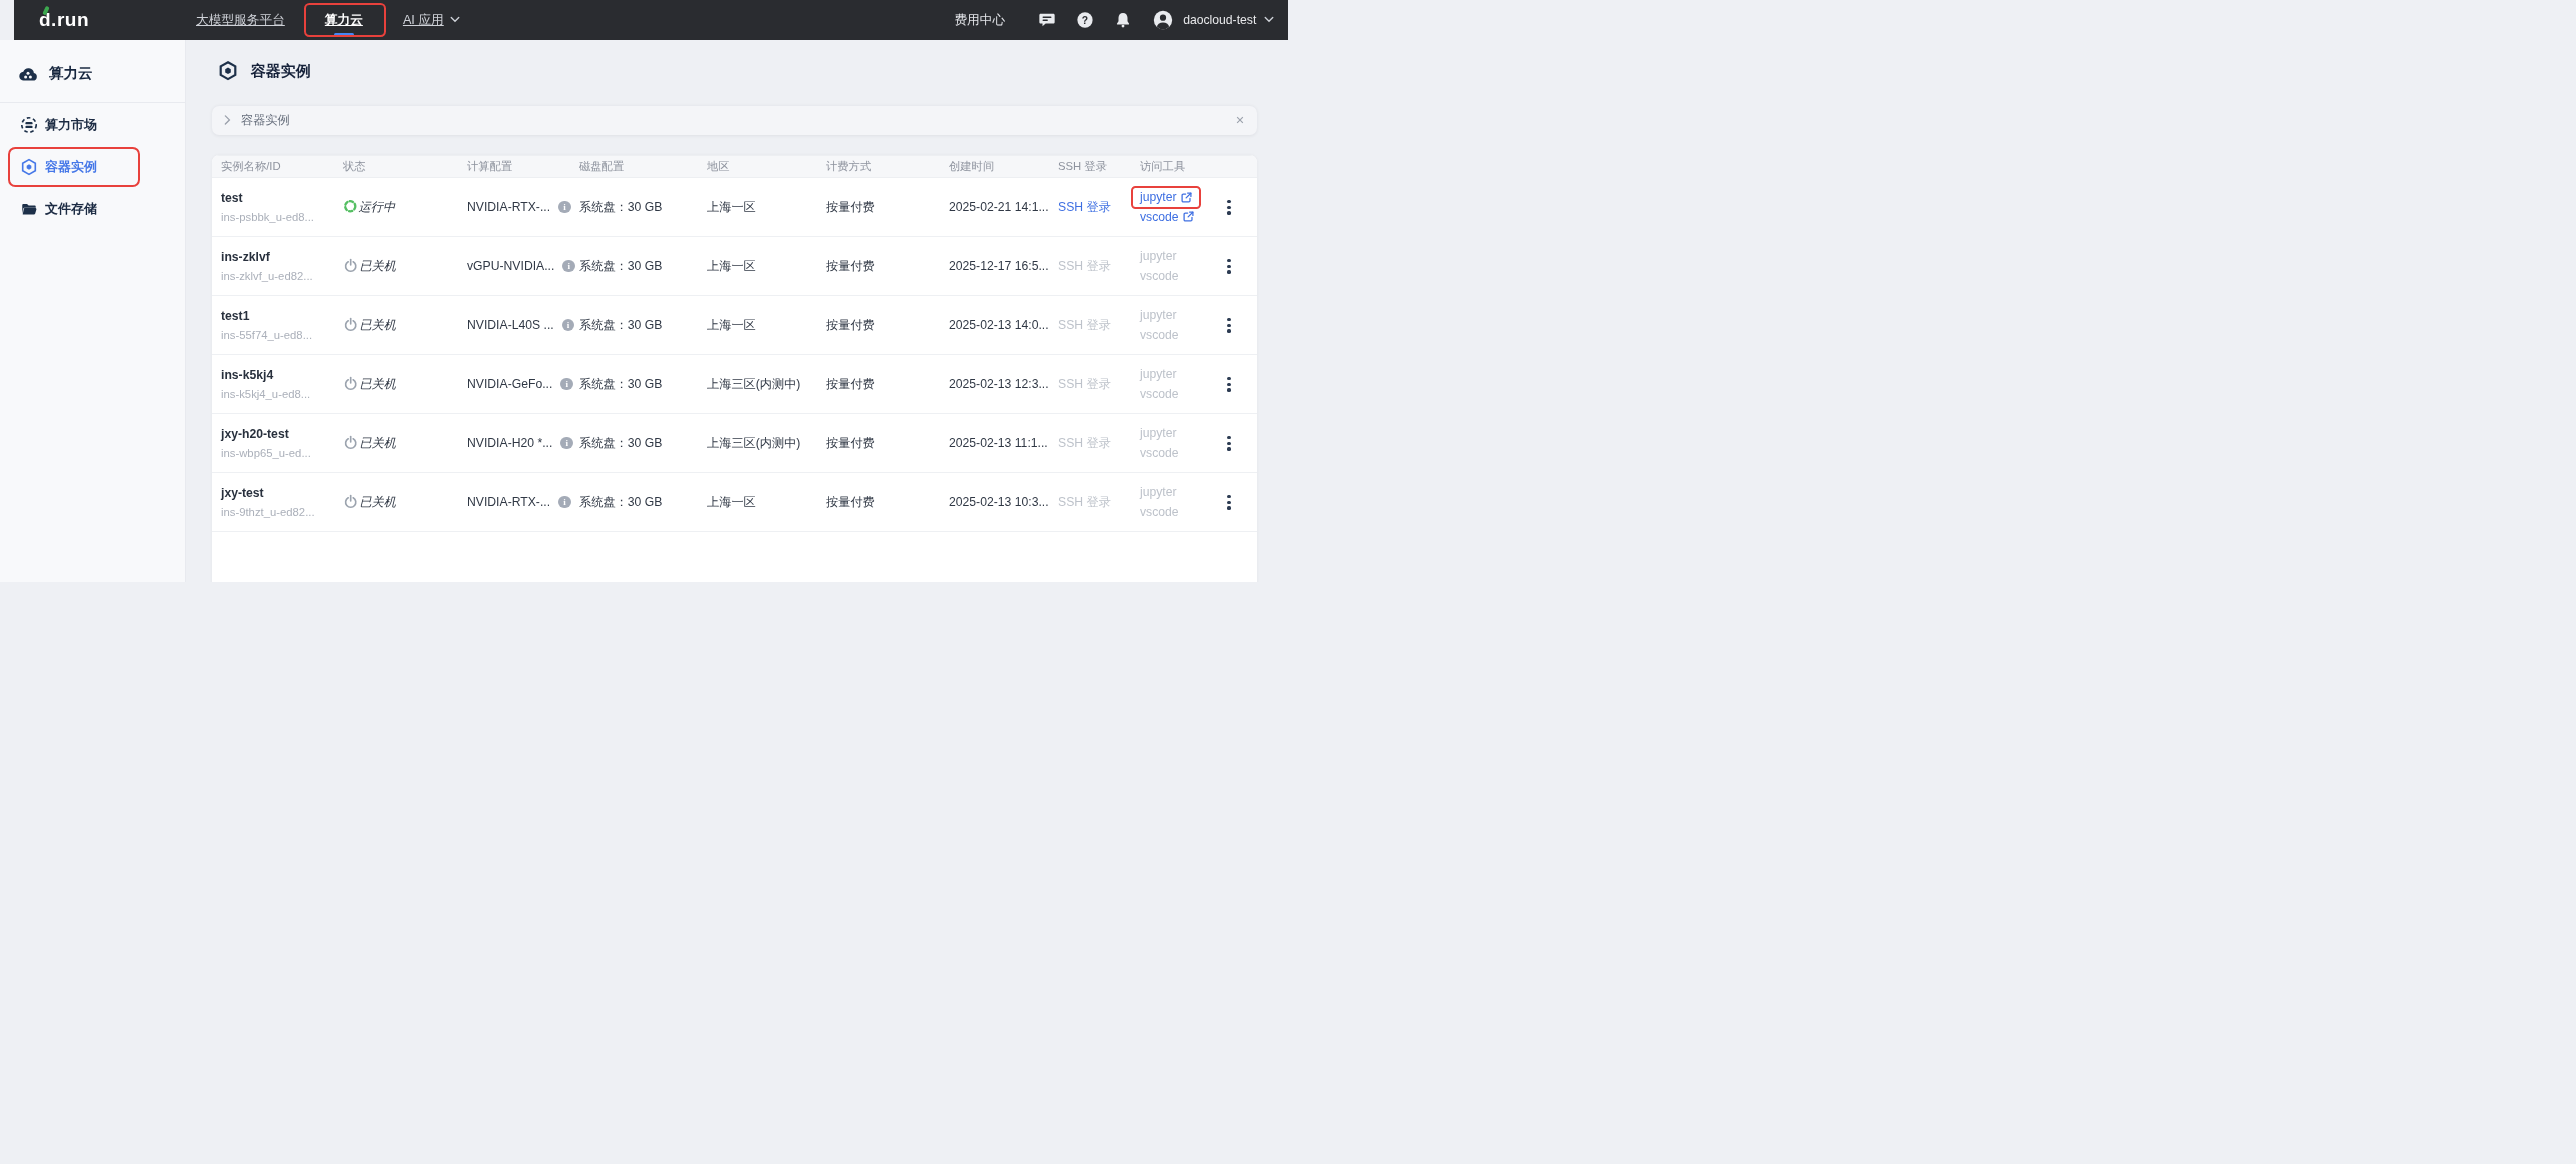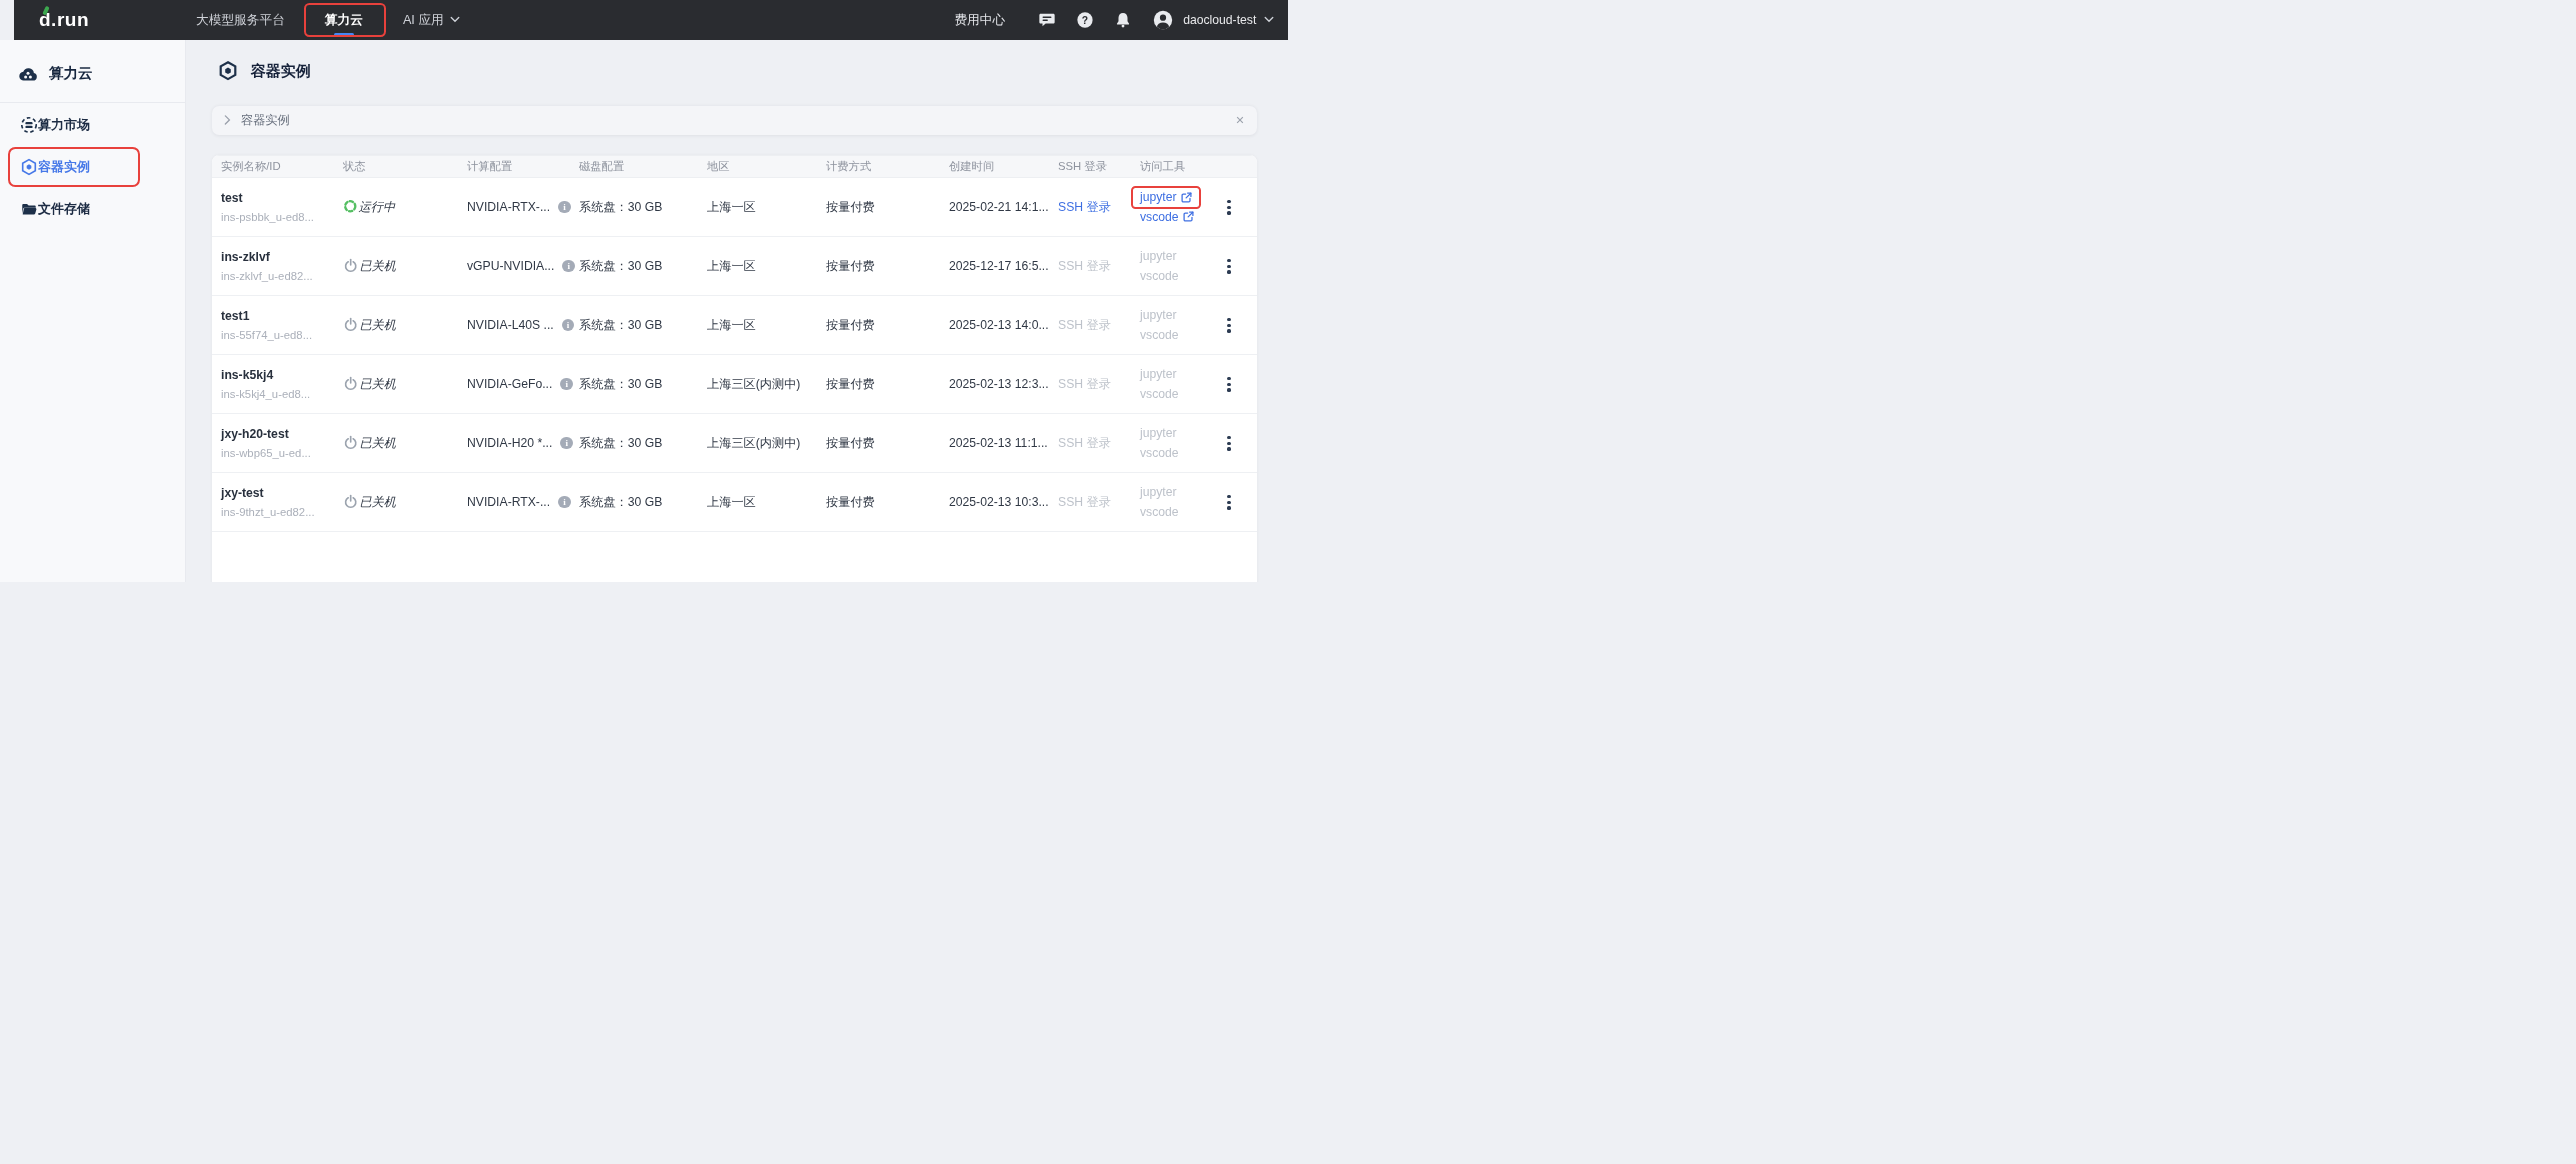--- a/index.html
+++ b/index.html
@@ -7,38 +7,38 @@
   body {
     font-family: "Liberation Sans", sans-serif;
     background:#eef0f4; position:relative; overflow:hidden;
     -webkit-font-smoothing:antialiased;
   }
   
   .topbar{position:absolute;top:0;left:0;right:0;height:40px;background:#2a2c30;display:flex;align-items:center;color:#d6d8dc;z-index:10;margin-left:14px;}
   .logo{margin-left:25px;font-size:19px;font-weight:bold;color:#fff;letter-spacing:0.5px;position:relative;cursor:pointer;}
   .logo .leaf{position:absolute;left:5.4px;top:-2.7px;width:3.6px;height:9px;background:#3da84f;border-radius:1.8px;transform:rotate(26deg);}
   .nav-items{display:flex;margin-left:87px;height:40px;}
-  .nav-item{position:relative;padding:0 20px;line-height:40px;font-size:12.7px;color:#cfd2d8;cursor:pointer;white-space:nowrap;display:flex;align-items:center;gap:6.3px;}
+  .nav-item{position:relative;padding:0 20px;line-height:40px;font-size:12.7px;color:#cfd2d8;cursor:pointer;white-space:nowrap;display:flex;align-items:center;gap:6.3px;text-decoration:underline;}
   .nav-item.active{color:#fff;font-weight:bold;}
   .nav-underline{position:absolute;left:50%;transform:translateX(-50%);bottom:3.6px;width:20px;height:3.6px;border-radius:1.8px;background:#4687f5;}
   .red-frame{position:absolute;border:2.7px solid #e8413c;border-radius:5.4px;pointer-events:none;z-index:20;}
   .nav-item.active > .red-frame{left:-0.9px;right:-2.7px;top:2.7px;bottom:2.7px;}
   .topbar-right{margin-left:auto;display:flex;align-items:center;margin-right:14.5px;}
   .billing{padding:0;margin-right:33px;font-size:12.7px;color:#e3e5e9;cursor:pointer;}
   .tb-icon{margin-left:20px;cursor:pointer;display:flex;align-items:center;}
   .tb-icon:first-of-type{margin-left:0;}
   .avatar{margin-left:20px;cursor:pointer;display:flex;}
   .username{margin-left:9px;font-size:12.2px;color:#e9eaec;cursor:pointer;}
   .user-chev{margin-left:7.2px;display:flex;cursor:pointer;}
   
   .sidebar{position:absolute;top:40px;left:0;bottom:0;width:186px;background:#f8f9fb;border-right:0.9px solid #e8eaef;z-index:5;}
   .side-title{display:flex;align-items:center;gap:11px;padding:23.5px 0 0 18px;color:#16263e;font-weight:bold;font-size:14.5px;}
   .side-divider{margin-top:18px;border-top:0.9px solid #e8eaef;}
   .side-list{margin-top:1.8px;}
-  .side-item{position:relative;height:42px;display:flex;align-items:center;gap:0;padding-left:20px;font-size:13px;font-weight:bold;color:#1d2c44;cursor:pointer;}
+  .side-item{position:relative;height:42px;display:flex;align-items:center;gap:7px;padding-left:20px;font-size:13px;font-weight:bold;color:#1d2c44;cursor:pointer;}
   .side-item.active{color:#4678e8;}
   .side-item.active > .red-frame{left:8.1px;width:132px;top:0.9px;bottom:0.9px;border-radius:7.2px;}
   
   .main{position:absolute;left:186px;top:40px;right:0;bottom:0;}
   .page-head{display:flex;align-items:center;gap:11.8px;padding:19px 0 0 31px;height:43px;}
   .page-head h1{font-size:15px;color:#16223a;font-weight:bold;}
   .tabbar{margin:22.6px 0 0 26px;width:1045px;height:29px;background:#f4f5f8;border-radius:7.2px;box-shadow:0 0.9px 3.6px rgba(31,35,41,.07);display:flex;align-items:center;color:#636b79;font-size:12.2px;}
   .tab-chev{margin-left:11.8px;display:flex;cursor:pointer;}
   .tab-label{margin-left:10px;}
   .tab-close{margin-left:auto;margin-right:12.7px;color:#9aa0ab;font-size:14.5px;line-height:1;cursor:pointer;}

